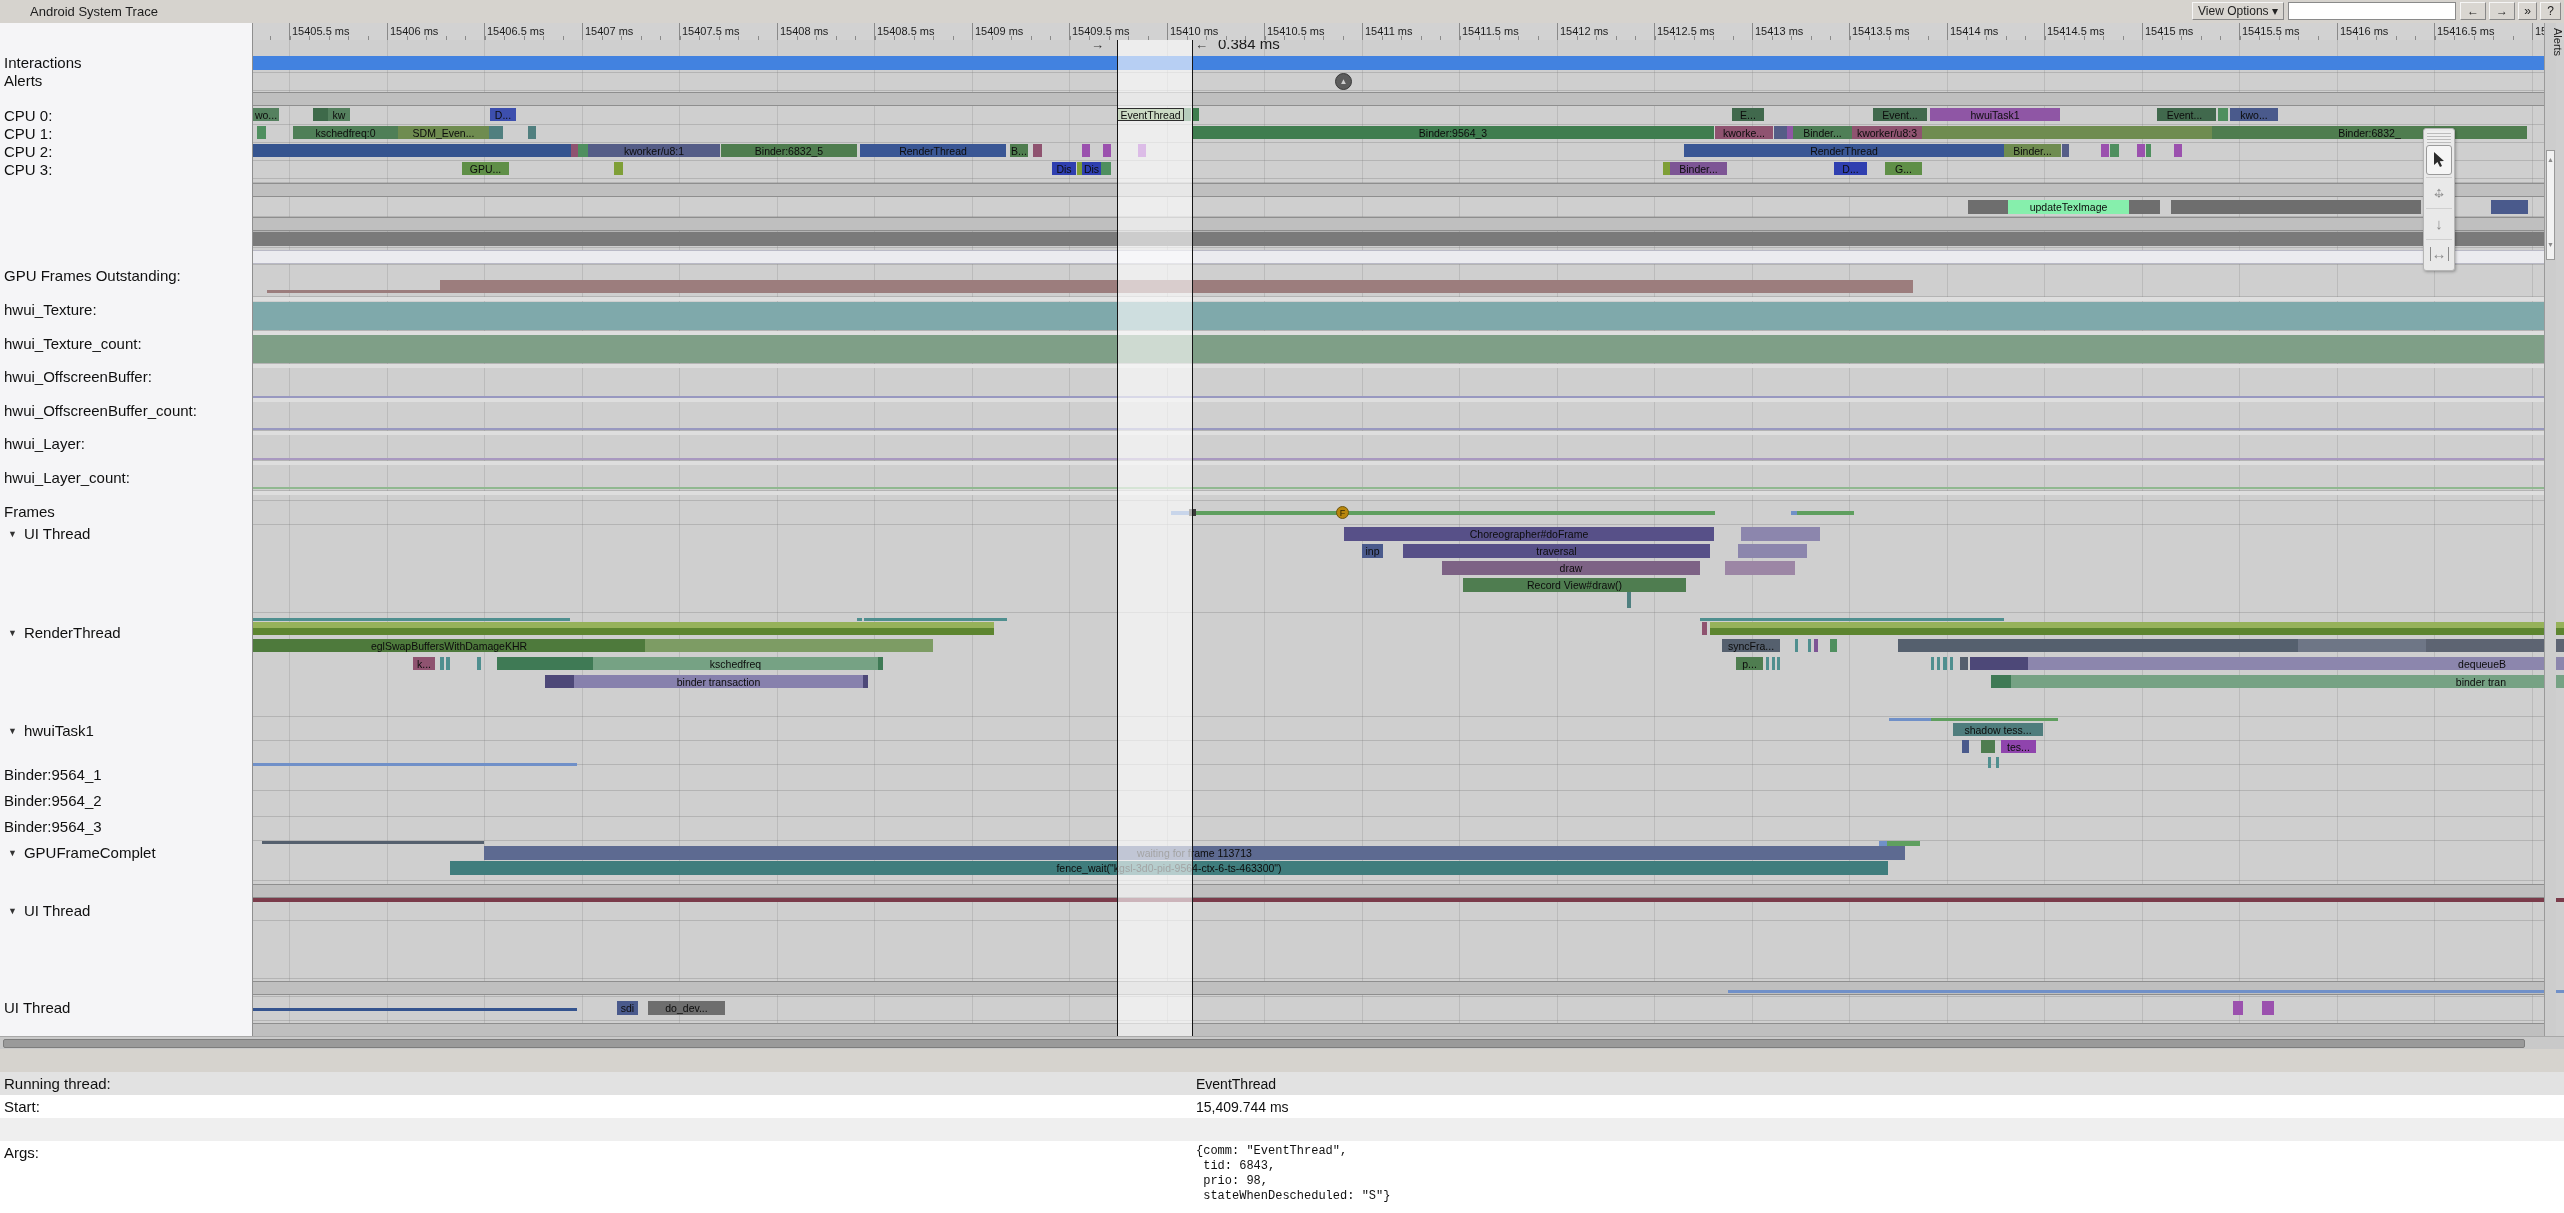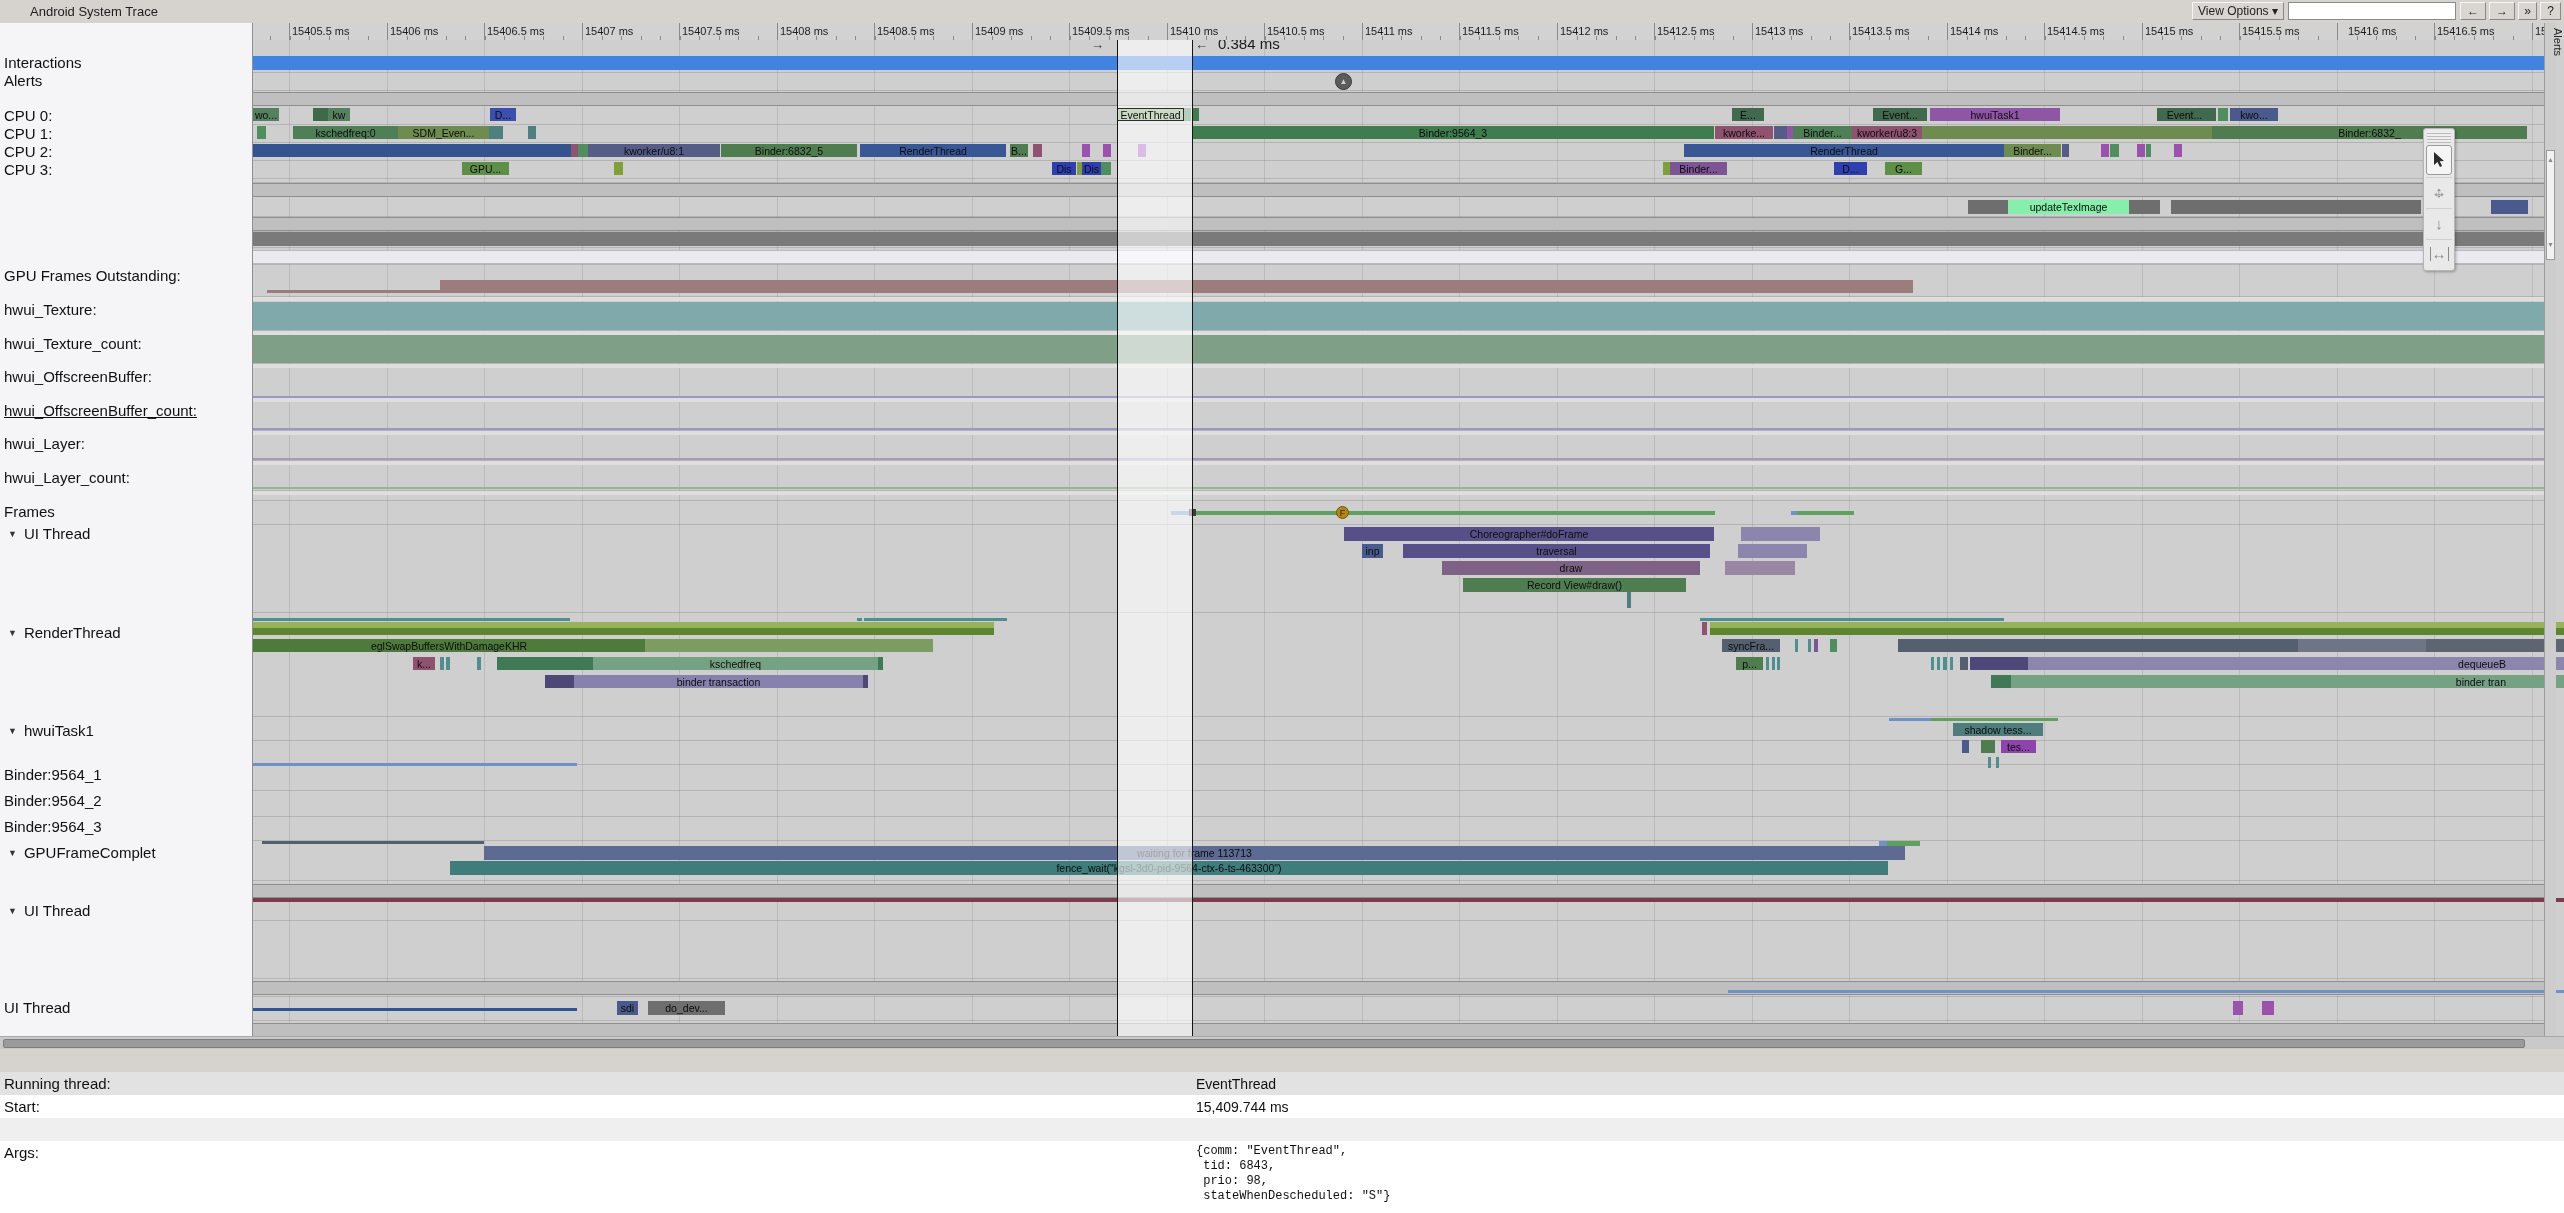--- a/index.html
+++ b/index.html
@@ -237,21 +237,21 @@
       <div class="ticklabel" style="left: 1599px;">15413.5 ms</div>
       <div class="tickmajor" style="left: 1694px;"></div>
       <div class="ticklabel" style="left: 1697px;">15414 ms</div>
       <div class="tickmajor" style="left: 1791px;"></div>
       <div class="ticklabel" style="left: 1794px;">15414.5 ms</div>
       <div class="tickmajor" style="left: 1889px;"></div>
       <div class="ticklabel" style="left: 1892px;">15415 ms</div>
       <div class="tickmajor" style="left: 1986px;"></div>
       <div class="ticklabel" style="left: 1989px;">15415.5 ms</div>
       <div class="tickmajor" style="left: 2084px;"></div>
-      <div class="ticklabel" style="left: 2087px; margin-left: 8px;">15416 ms</div>
+      <div class="ticklabel" style="left: 2087px;">15416 ms</div>
       <div class="tickmajor" style="left: 2181px;"></div>
       <div class="ticklabel" style="left: 2184px;">15416.5 ms</div>
       <div class="tickmajor" style="left: 2279px;"></div>
       <div class="ticklabel" style="left: 2282px;">154</div>
     </div>
 
   <div id="tracks">
     <div id="grid-layer">
         <div class="grid" style="left: 289px;"></div>
         <div class="grid" style="left: 387px;"></div>
@@ -512,21 +512,21 @@
       <div class="side-label" style="top: 31px; left: 4px;"><span>Interactions</span></div>
       <div class="side-label" style="top: 49px; left: 4px;"><span>Alerts</span></div>
       <div class="side-label" style="top: 84px; left: 4px;"><span>CPU 0:</span></div>
       <div class="side-label" style="top: 102px; left: 4px;"><span>CPU 1:</span></div>
       <div class="side-label" style="top: 120px; left: 4px;"><span>CPU 2:</span></div>
       <div class="side-label" style="top: 138px; left: 4px;"><span>CPU 3:</span></div>
       <div class="side-label" style="top: 244px; left: 4px;"><span>GPU Frames Outstanding:</span></div>
       <div class="side-label" style="top: 278px; left: 4px;"><span>hwui_Texture:</span></div>
       <div class="side-label" style="top: 312px; left: 4px;"><span>hwui_Texture_count:</span></div>
       <div class="side-label" style="top: 345px; left: 4px;"><span>hwui_OffscreenBuffer:</span></div>
-      <div class="side-label" style="top: 379px; left: 4px; text-decoration: underline;"><span>hwui_OffscreenBuffer_count:</span></div>
+      <div class="side-label" style="top: 379px; left: 4px;"><span>hwui_OffscreenBuffer_count:</span></div>
       <div class="side-label" style="top: 412px; left: 4px;"><span>hwui_Layer:</span></div>
       <div class="side-label" style="top: 446px; left: 4px;"><span>hwui_Layer_count:</span></div>
       <div class="side-label" style="top: 480px; left: 4px;"><span>Frames</span></div>
       <div class="side-label" style="top: 502px; left: 8px;"><span class="side-arrow">▼</span><span>UI Thread</span></div>
       <div class="side-label" style="top: 601px; left: 8px;"><span class="side-arrow">▼</span><span>RenderThread</span></div>
       <div class="side-label" style="top: 699px; left: 8px;"><span class="side-arrow">▼</span><span>hwuiTask1</span></div>
       <div class="side-label" style="top: 743px; left: 4px;"><span>Binder:9564_1</span></div>
       <div class="side-label" style="top: 769px; left: 4px;"><span>Binder:9564_2</span></div>
       <div class="side-label" style="top: 795px; left: 4px;"><span>Binder:9564_3</span></div>
       <div class="side-label" style="top: 821px; left: 8px;"><span class="side-arrow">▼</span><span>GPUFrameComplet</span></div>

